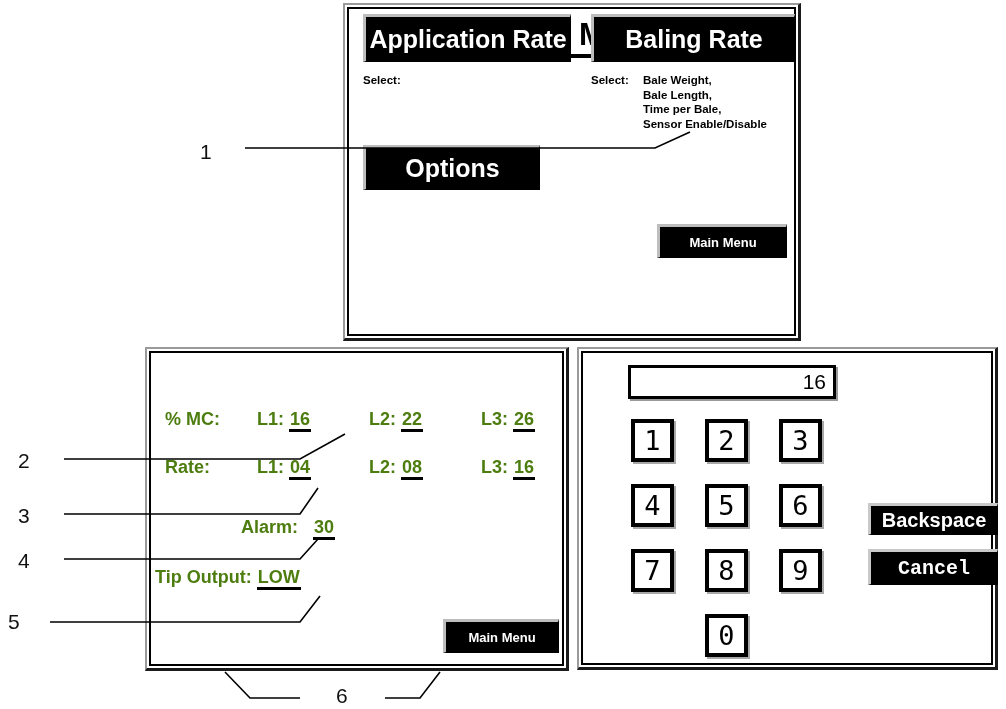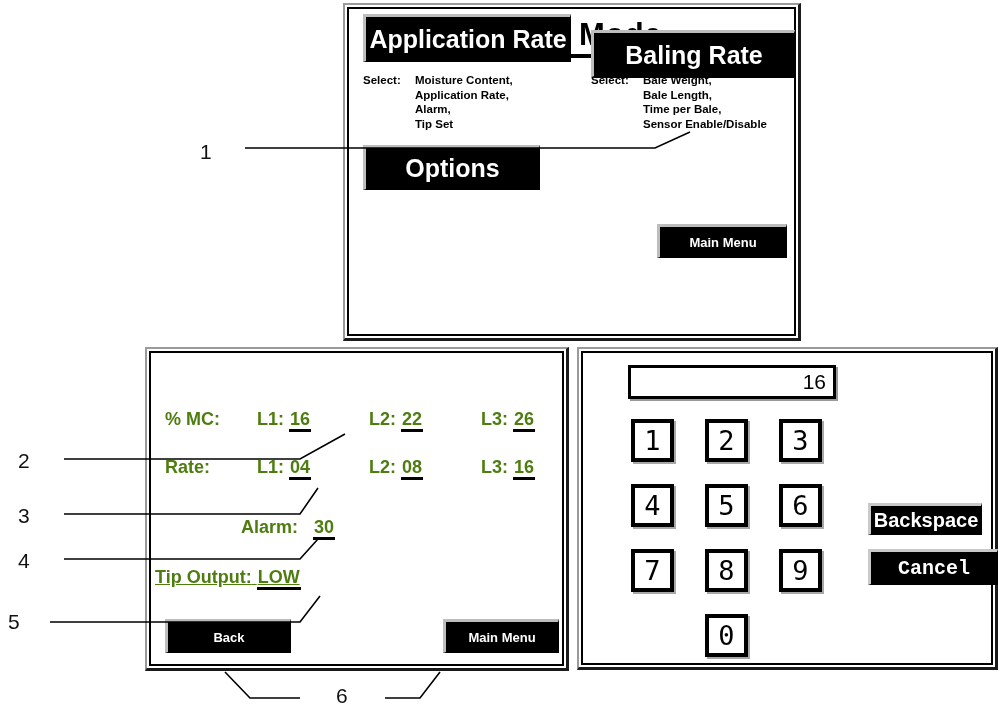--- a/index.html
+++ b/index.html
@@ -43,21 +43,21 @@
     display:flex;align-items:center;justify-content:center;
     font-weight:bold;text-align:center;
     border-top:3px solid #bdbdbd;
     border-left:3px solid #bdbdbd;
     border-right:1px solid #000;
     border-bottom:1px solid #000;
     cursor:pointer;user-select:none;
   }
   
   #btn-application-rate{left:14px; top:5px;  width:208px;height:48px;font-size:25px;}
-  #btn-baling-rate     {left:242px;top:21px;  width:204px;height:48px;font-size:25px;}
+  #btn-baling-rate     {left:242px;top:5px;  width:204px;height:48px;font-size:25px;}
   #btn-options         {left:14px; top:136px;width:177px;height:45px;font-size:25px;}
   #btn-main-menu-top   {left:308px;top:215px;width:130px;height:34px;font-size:13px;}
 
   
   .select-block{
     position:absolute;font-size:11.5px;font-weight:bold;color:#000;
     line-height:14.5px;white-space:nowrap;
   }
   .select-block .sel-label{position:absolute;left:0;top:0;}
   .select-block .sel-list{margin-left:52px;}
@@ -66,21 +66,21 @@
 
   
   .data-row{
     position:absolute;left:0;right:4px;font-size:18px;font-weight:bold;color:#4d7c0f;
     white-space:nowrap;
   }
   .val{border-bottom:3px solid #000;padding:0 1px;}
   #row-mc   {top:56px;  padding-left:14px;}
   #row-rate {top:104px; padding-left:14px;}
   #row-alarm{top:164px; padding-left:90px;}
-  #row-tip  {top:214px; padding-left:4px;text-decoration:underline;}
+  #row-tip  {top:214px; padding-left:4px;}
   .cell{display:inline-block;}
   .g1{width:92px;}
   .g2{width:112px;}
   .g3{width:112px;}
 
   #btn-back          {left:14px; top:266px;width:126px;height:34px;font-size:13px;}
   #btn-main-menu-bot {left:292px;top:266px;width:116px;height:34px;font-size:13px;}
 
   
   #keypad-display{
@@ -100,21 +100,21 @@
     font-size:27px;font-weight:normal;cursor:pointer;user-select:none;
     font-family:"DejaVu Sans Mono","Liberation Mono",monospace;
   }
   .side-btn{
     position:absolute;background:#000;color:#fff;box-sizing:border-box;
     display:flex;align-items:center;justify-content:center;
     font-size:20px;font-weight:bold;cursor:pointer;user-select:none;
     border-top:3px solid #c9c9c9;border-left:3px solid #c9c9c9;
     border-right:1px solid #000;border-bottom:1px solid #000;
   }
-  #key-backspace{left:285px;top:150px;width:114px;height:32px;}
+  #key-backspace{left:285px;top:150px;width:130px;height:32px;}
   #key-cancel   {left:285px;top:196px;width:130px;height:36px;font-family:Liberation Mono, monospace;}
   #key-enter    {left:285px;top:242px;width:130px;height:32px;}
 
   
   .callout{
     position:absolute;font-size:21px;color:#111;
     font-family:"Liberation Sans","DejaVu Sans",sans-serif;
   }
   #callout-1{left:200px;top:140px;}
   #callout-2{left:18px; top:449px;}
@@ -131,26 +131,20 @@
 <div class="panel" id="panel-setup-mode">
   <div class="panel-inner">
 
     <div class="screen-title" id="title-setup-mode"><span>Setup Mode</span></div>
 
     <div class="btn" id="btn-application-rate">Application Rate</div>
     <div class="btn" id="btn-baling-rate">Baling Rate</div>
 
     <div class="select-block" id="select-left">
       <span class="sel-label">Select:</span>
-      <div class="sel-list">
-        <div>Moisture Content,</div>
-        <div>Application Rate,</div>
-        <div>Alarm,</div>
-        <div>Tip Set</div>
-      </div>
     </div>
 
     <div class="select-block" id="select-right">
       <span class="sel-label">Select:</span>
       <div class="sel-list">
         <div>Bale Weight,</div>
         <div>Bale Length,</div>
         <div>Time per Bale,</div>
         <div>Sensor Enable/Disable</div>
       </div>
@@ -174,21 +168,20 @@
     </div>
 
     <div class="data-row" id="row-alarm">
       <span>Alarm:</span>&nbsp;&nbsp; <span class="val">30</span>
     </div>
 
     <div class="data-row" id="row-tip">
       <span>Tip Output:</span> <span class="val">LOW</span>
     </div>
 
-    <div class="btn" id="btn-back">Back</div>
     <div class="btn" id="btn-main-menu-bot">Main Menu</div>
   </div>
 </div>
 
 <div class="panel" id="panel-keypad">
   <div class="panel-inner">
 
     <div id="keypad-display">16</div>
 
     <div class="key" style="left:48px;top:66px;">1</div>

